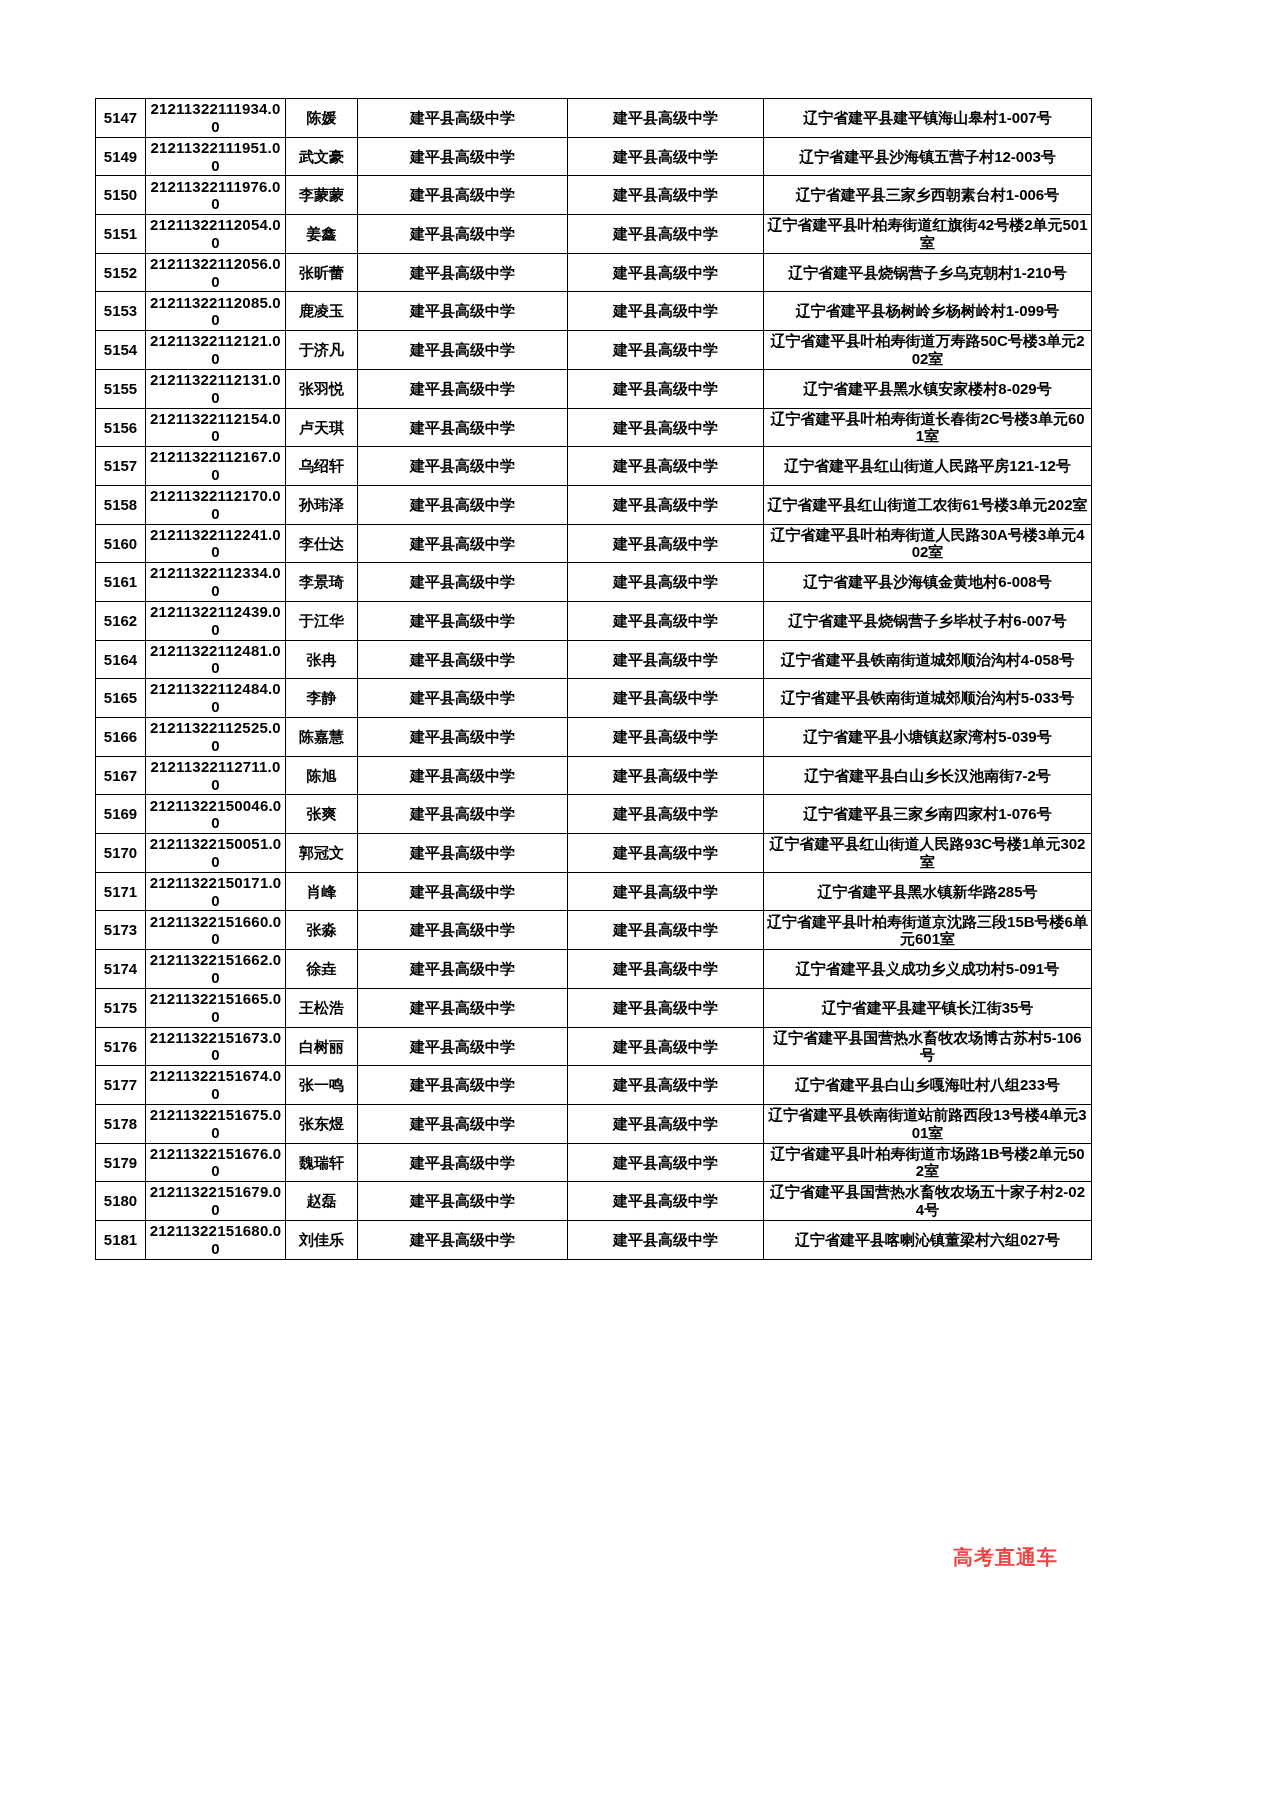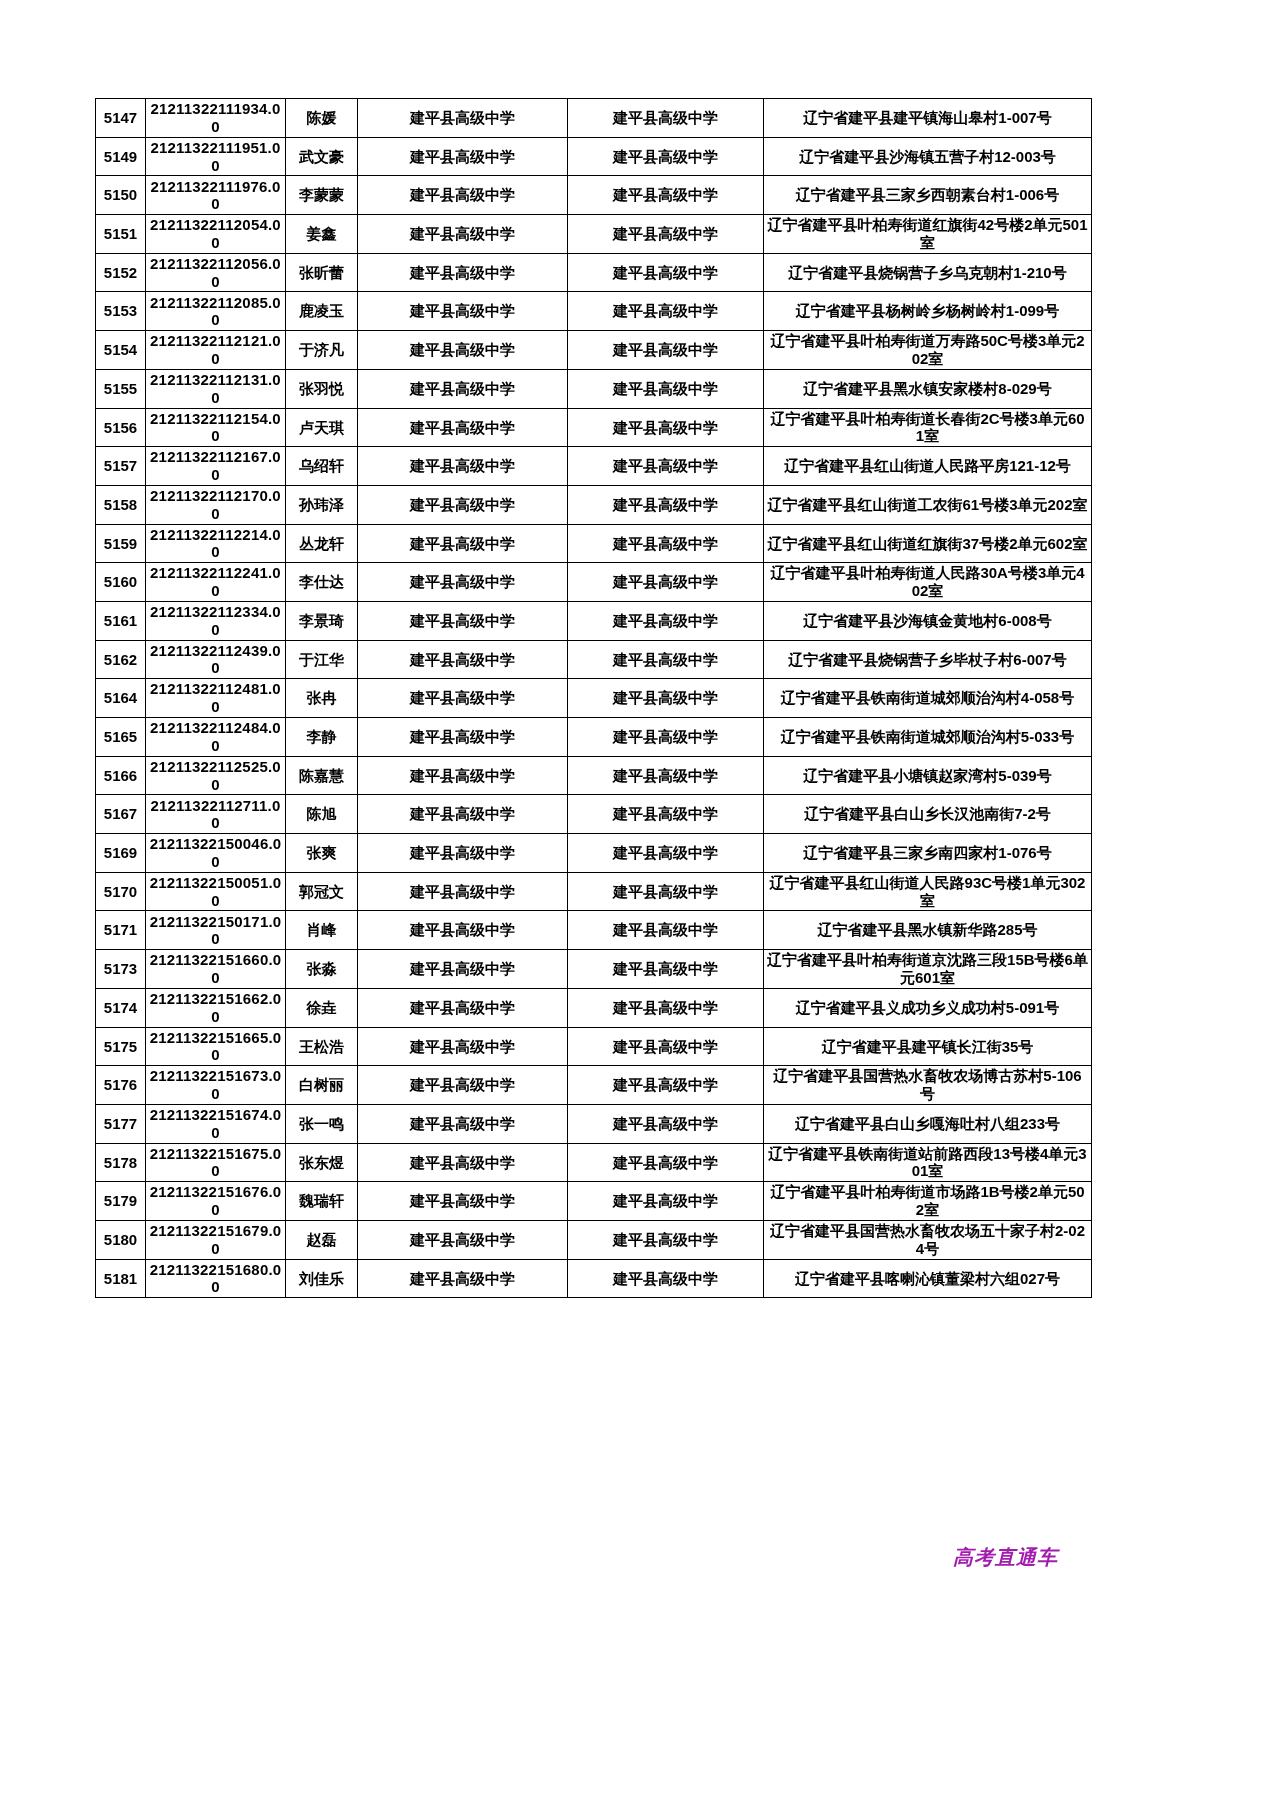--- a/index.html
+++ b/index.html
@@ -48,23 +48,22 @@
     text-align: left;
     font-size: 15px;
     padding: 1px 4px;
   }
   .watermark {
     position: absolute;
     top: 1544px;
     right: 198px;
     font-size: 20px;
     font-weight: bold;
-    color: #a21caf;
+    color: #ef4444;
     letter-spacing: 1px;
-    font-style: italic;
   }
 </style>
 </head>
 <body>
 
 <div class="page">
 
   <table class="student-table">
     <colgroup>
       <col style="width:50px">
@@ -168,28 +167,20 @@
 
   <tr>
     <td class="c-no">5158</td>
     <td class="c-id">21211322112170.00</td>
     <td class="c-name">孙玮泽</td>
     <td class="c-school">建平县高级中学</td>
     <td class="c-school">建平县高级中学</td>
     <td class="c-addr">辽宁省建平县红山街道工农街61号楼3单元202室</td>
   </tr>
 
-  <tr>
-    <td class="c-no">5159</td>
-    <td class="c-id">21211322112214.00</td>
-    <td class="c-name">丛龙轩</td>
-    <td class="c-school">建平县高级中学</td>
-    <td class="c-school">建平县高级中学</td>
-    <td class="c-addr">辽宁省建平县红山街道红旗街37号楼2单元602室</td>
-  </tr>
 
   <tr>
     <td class="c-no">5160</td>
     <td class="c-id">21211322112241.00</td>
     <td class="c-name">李仕达</td>
     <td class="c-school">建平县高级中学</td>
     <td class="c-school">建平县高级中学</td>
     <td class="c-addr">辽宁省建平县叶柏寿街道人民路30A号楼3单元402室</td>
   </tr>
 

